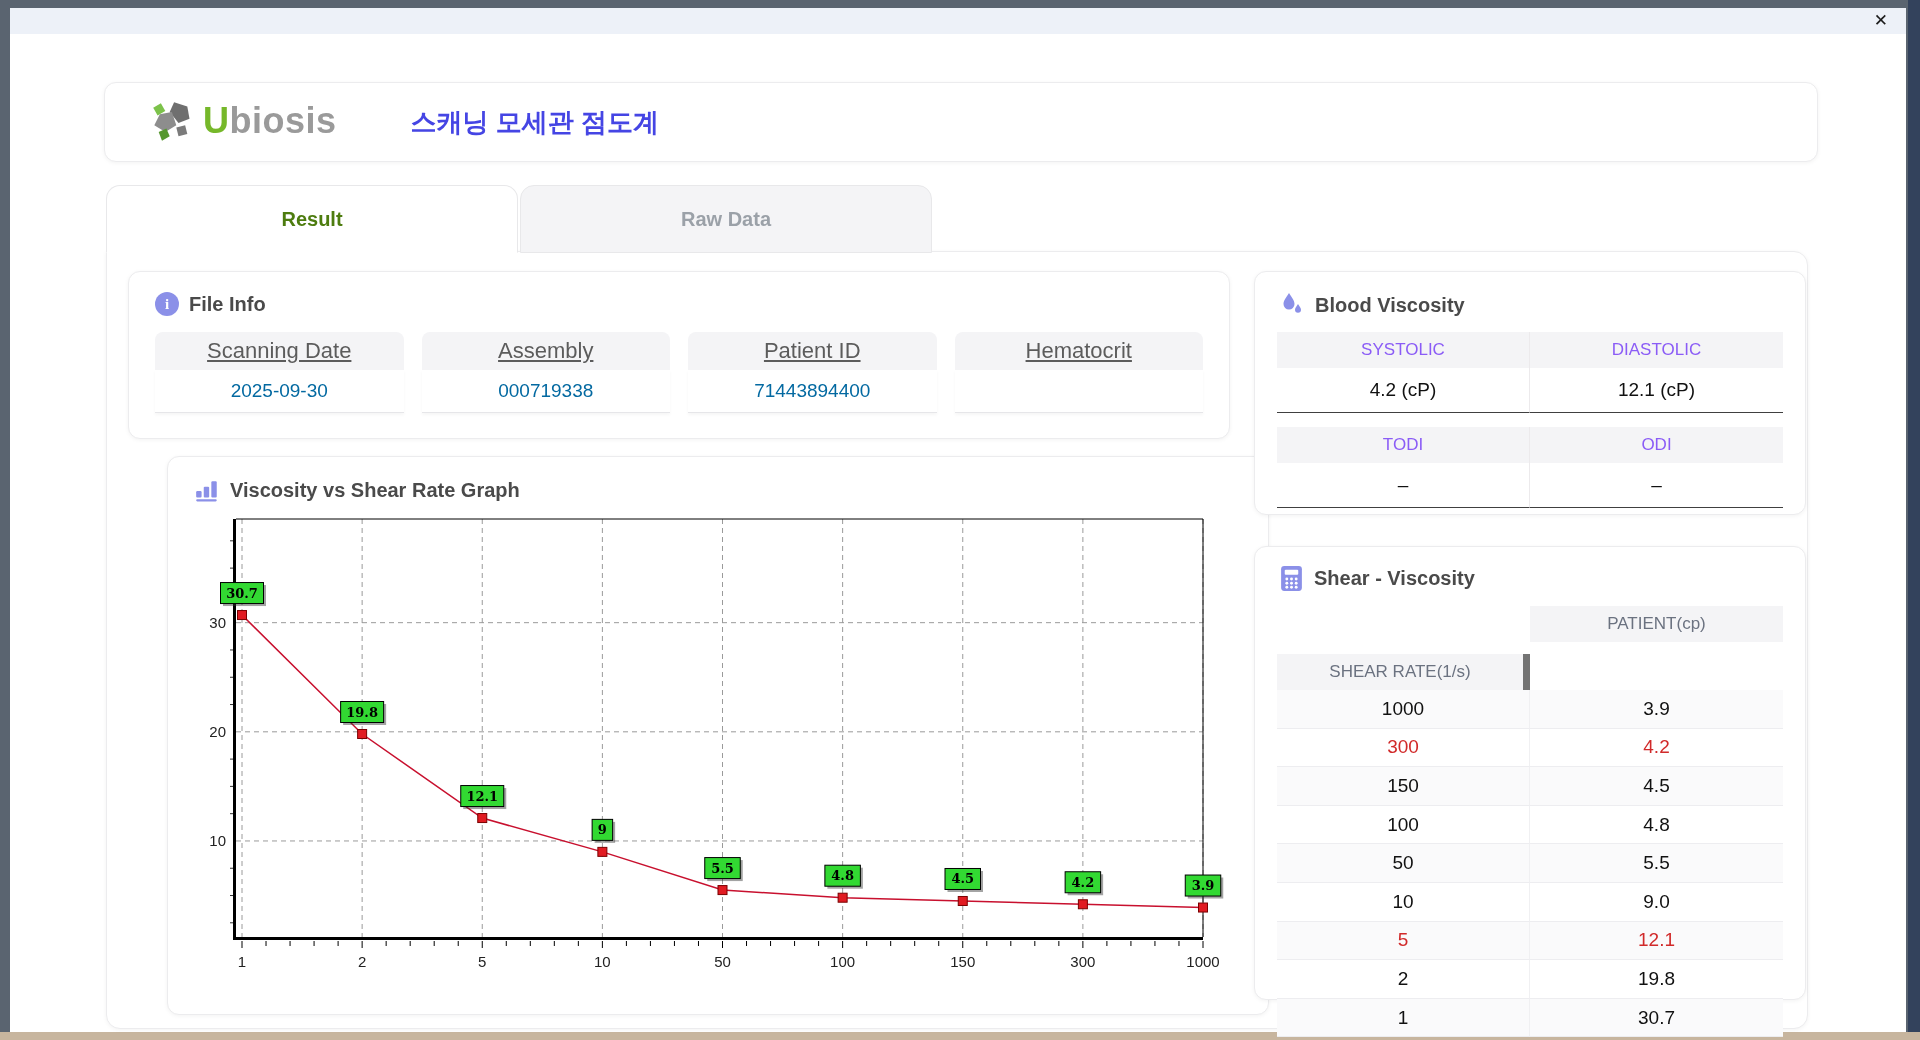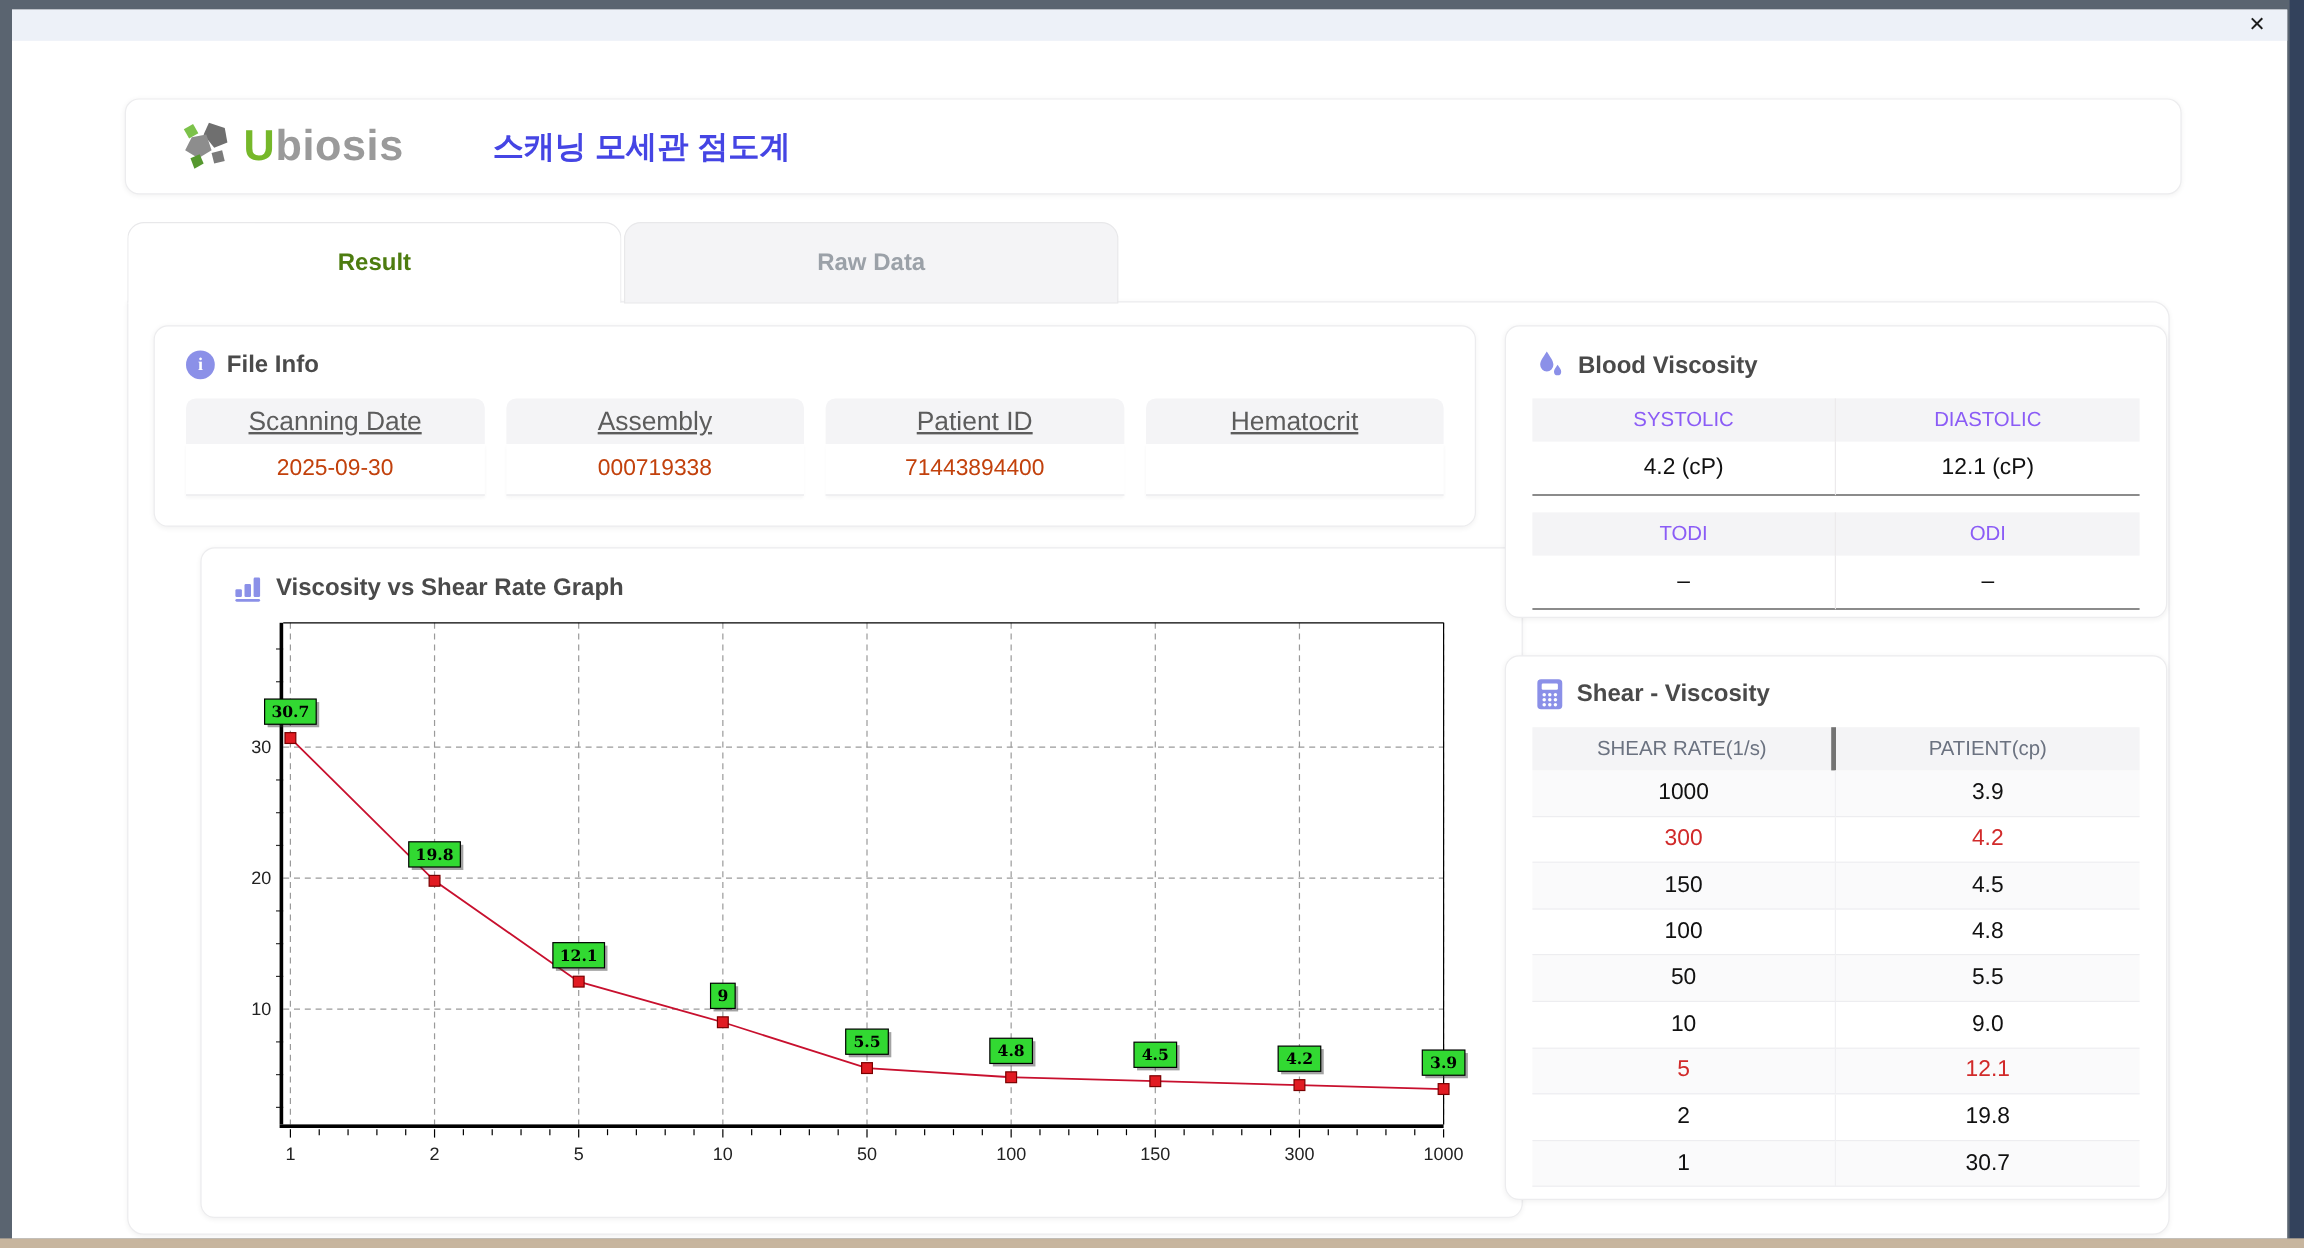--- a/index.html
+++ b/index.html
@@ -24,42 +24,42 @@
   .tab.inactive{background:#f4f4f6;color:#9ba1a8;margin-left:2px;}
   .main{position:absolute;left:96px;top:243px;width:1700px;height:776px;border-radius:0 14px 14px 14px;}
   .inner{position:absolute;}
   .card-head{display:flex;align-items:center;gap:10px;font-size:20px;font-weight:bold;color:#4a4a4a;}
   .file-info{left:21px;top:19px;width:1100px;height:166px;padding:0;}
   .fi-head{margin:20px 0 0 26px;}
   .fi-grid{display:grid;grid-template-columns:repeat(4,1fr);gap:18px;margin:16px 26px 0 26px;}
   .fi-label{height:38px;background:#f4f4f6;border-radius:8px 8px 0 0;display:flex;align-items:center;justify-content:center;
     font-size:22px;color:#5c5c5c;text-decoration:underline;}
   .fi-value{height:42px;background:#fff;border-bottom:1px solid #e6e6e9;box-shadow:0 2px 3px rgba(0,0,0,0.04);
-    display:flex;align-items:center;justify-content:center;font-size:19px;color:#c2410c;font-stretch:condensed;}
+    display:flex;align-items:center;justify-content:center;font-size:19px;color:#0369a1;font-stretch:condensed;}
   .graph-card{left:21px;top:204px;width:1100px;height:557px;margin-left:39px;}
   .gc-head{margin:20px 0 0 26px;}
   .chart-wrap{margin:6px 0 0 10px;}
   .ax{font:15px "Liberation Sans",sans-serif;fill:#222;}
   .lbl{font:bold 13px "DejaVu Serif",serif;fill:#000;}
   
   .blood-card{left:1147px;top:19px;width:550px;height:242px;}
   .bv-head{margin:20px 0 0 24px;}
   .bv-table{display:grid;grid-template-columns:1fr 1fr;margin:14px 22px 0 22px;}
   .bv-h{height:36px;background:#f4f4f6;display:flex;align-items:center;justify-content:center;
     font-size:17px;color:#8b5cf6;}
   .bv-v{height:44px;display:flex;align-items:center;justify-content:center;font-size:19px;color:#111;
     border-bottom:1px solid #404040;}
   .bv-h:first-child,.bv-v:nth-child(3){border-right:1px solid #eceaec;}
   .shear-card{left:1147px;top:294px;width:550px;height:452px;}
   .sv-head{margin:18px 0 0 24px;}
   .sv-table{margin:14px 22px 0 22px;}
   .sv-hrow,.sv-row{display:grid;grid-template-columns:1fr 1fr;}
   .sv-hrow div{height:36px;background:#f4f4f6;display:flex;align-items:center;justify-content:center;
     font-size:17px;color:#6b7280;}
-  .sv-hrow div:first-child{border-right:4px solid #737373;}
+  .sv-hrow div:first-child{border-right:7px solid #737373;margin-top:48px;}
   .sv-row div{height:38.6px;display:flex;align-items:center;justify-content:center;font-size:19px;color:#111;
     border-bottom:1px solid #ededf0;box-sizing:border-box;}
   .sv-row div:first-child{border-right:1px solid #f0f0f2;}
   .sv-row:nth-child(odd){background:#fafafb;}
   .sv-row.red div{color:#d12a2a;}
   .icon-circle{width:24px;height:24px;border-radius:50%;background:#8b90e8;color:#fff;display:flex;
     align-items:center;justify-content:center;font-size:15px;font-weight:bold;font-family:"Liberation Serif",serif;}
 </style>
 </head>
 <body>

